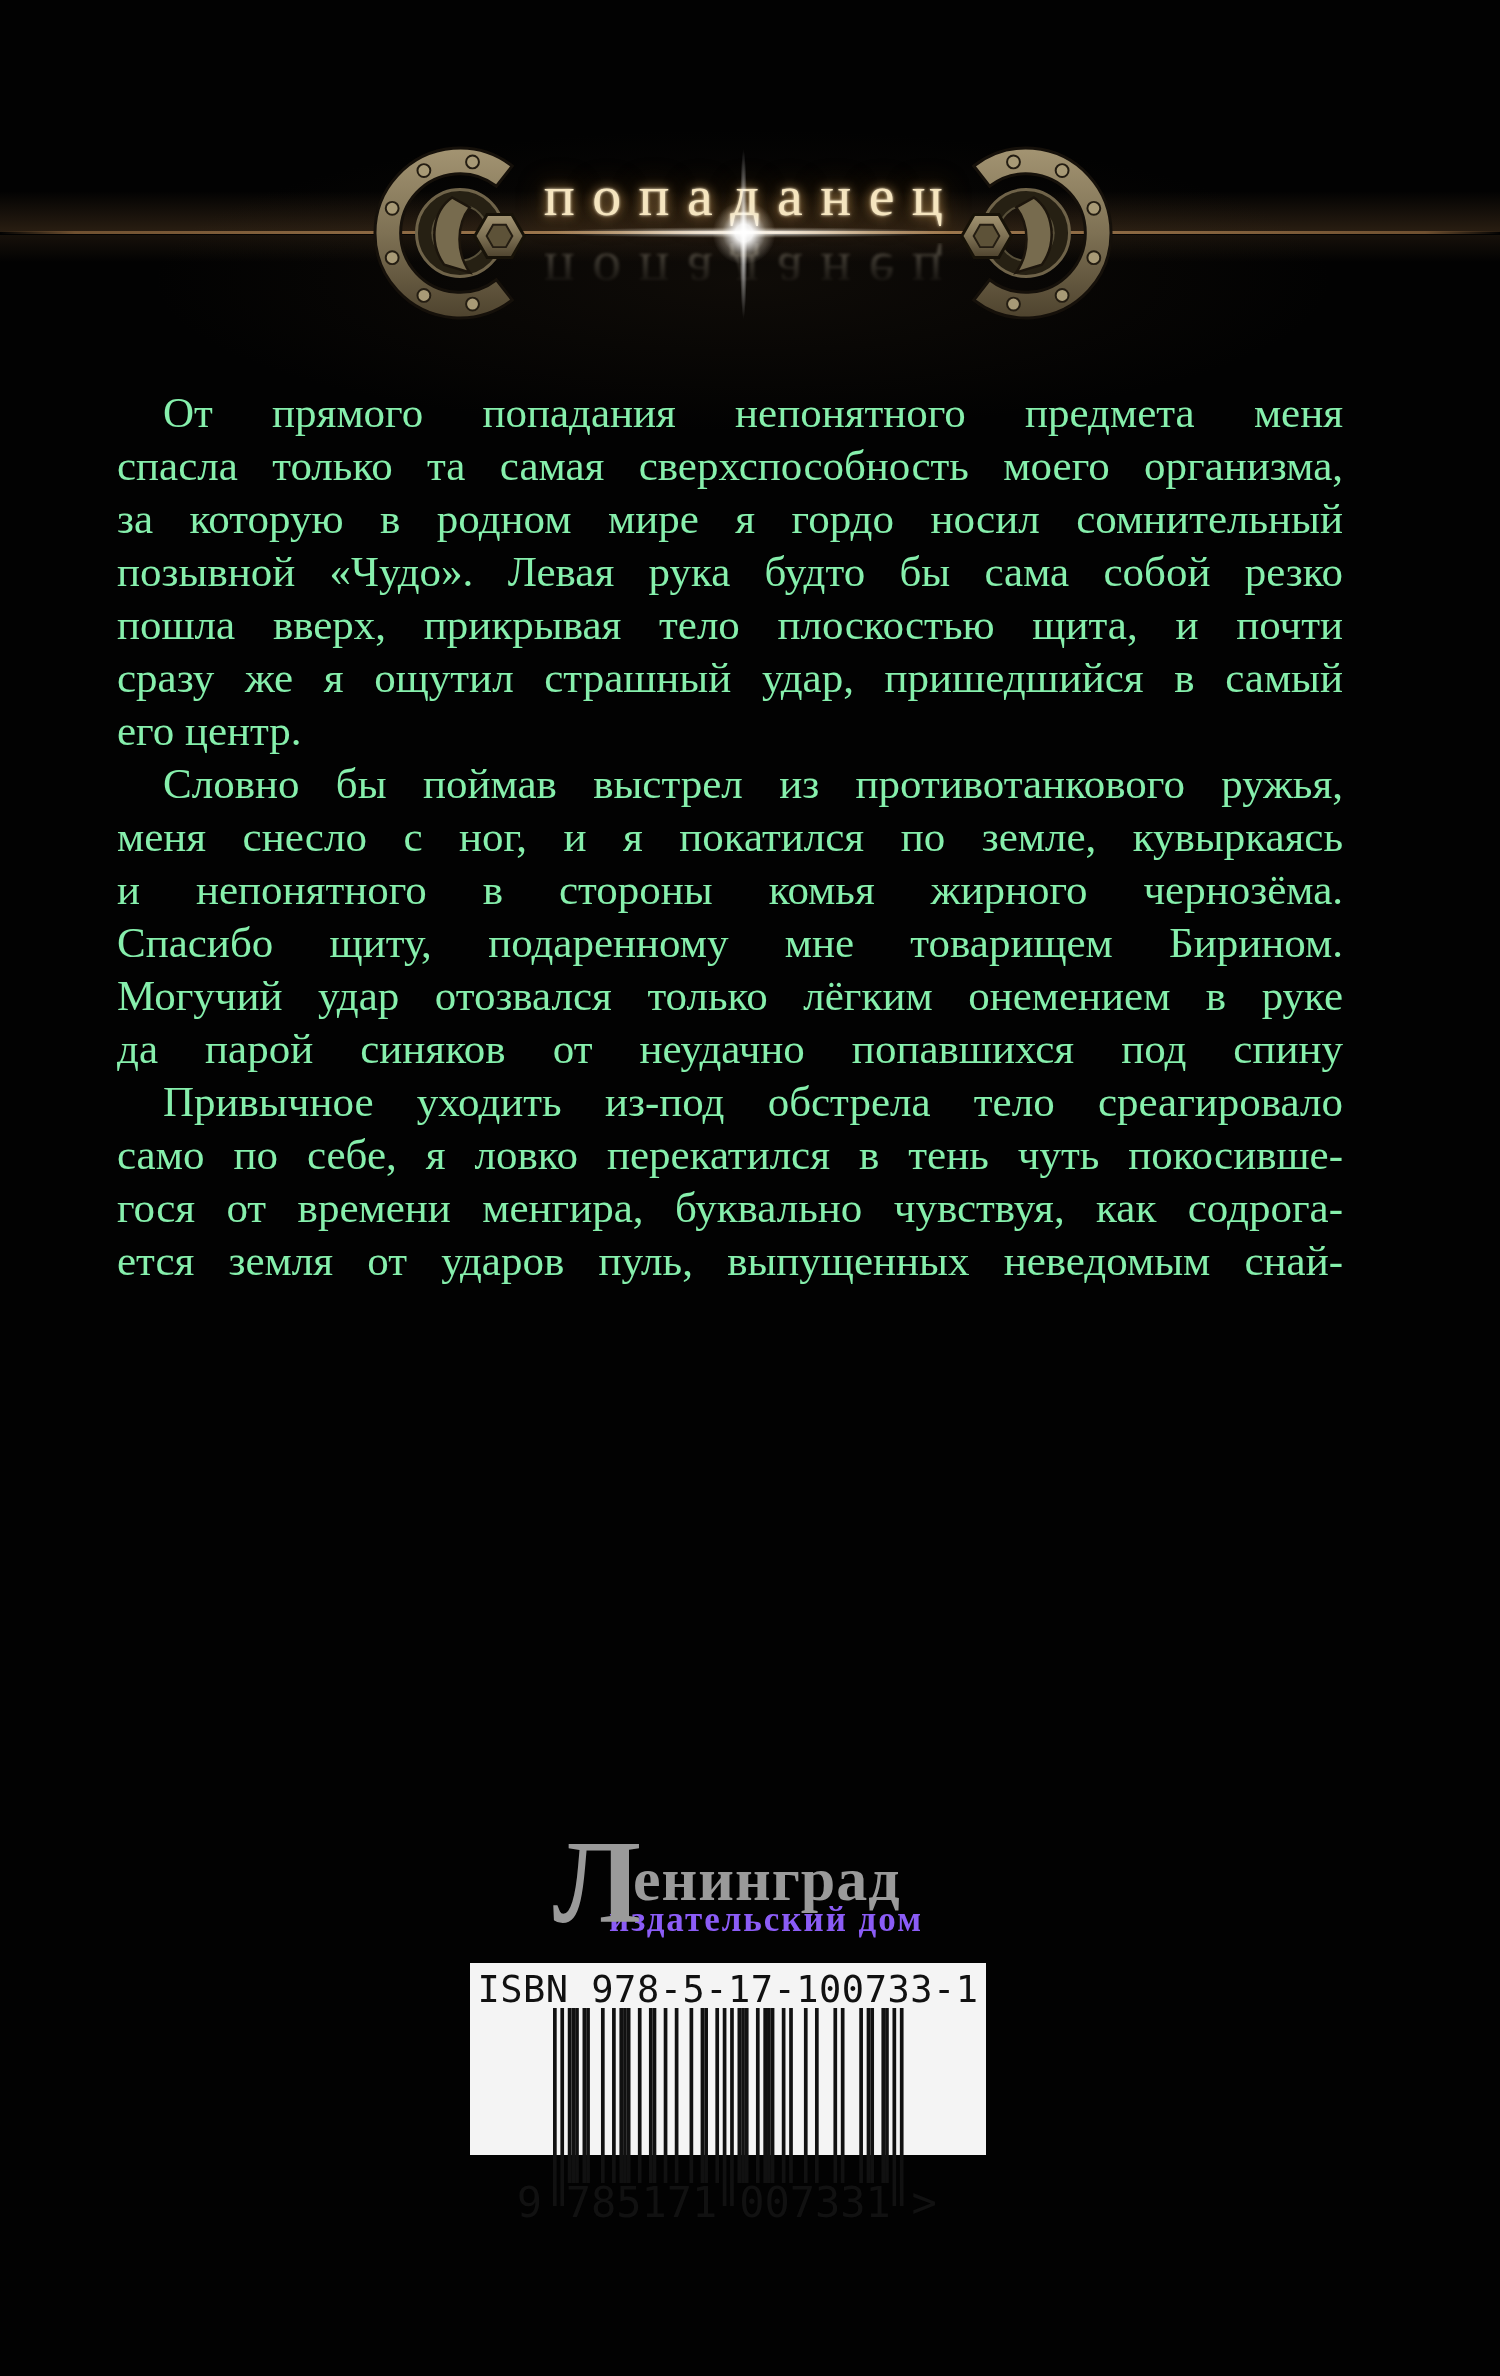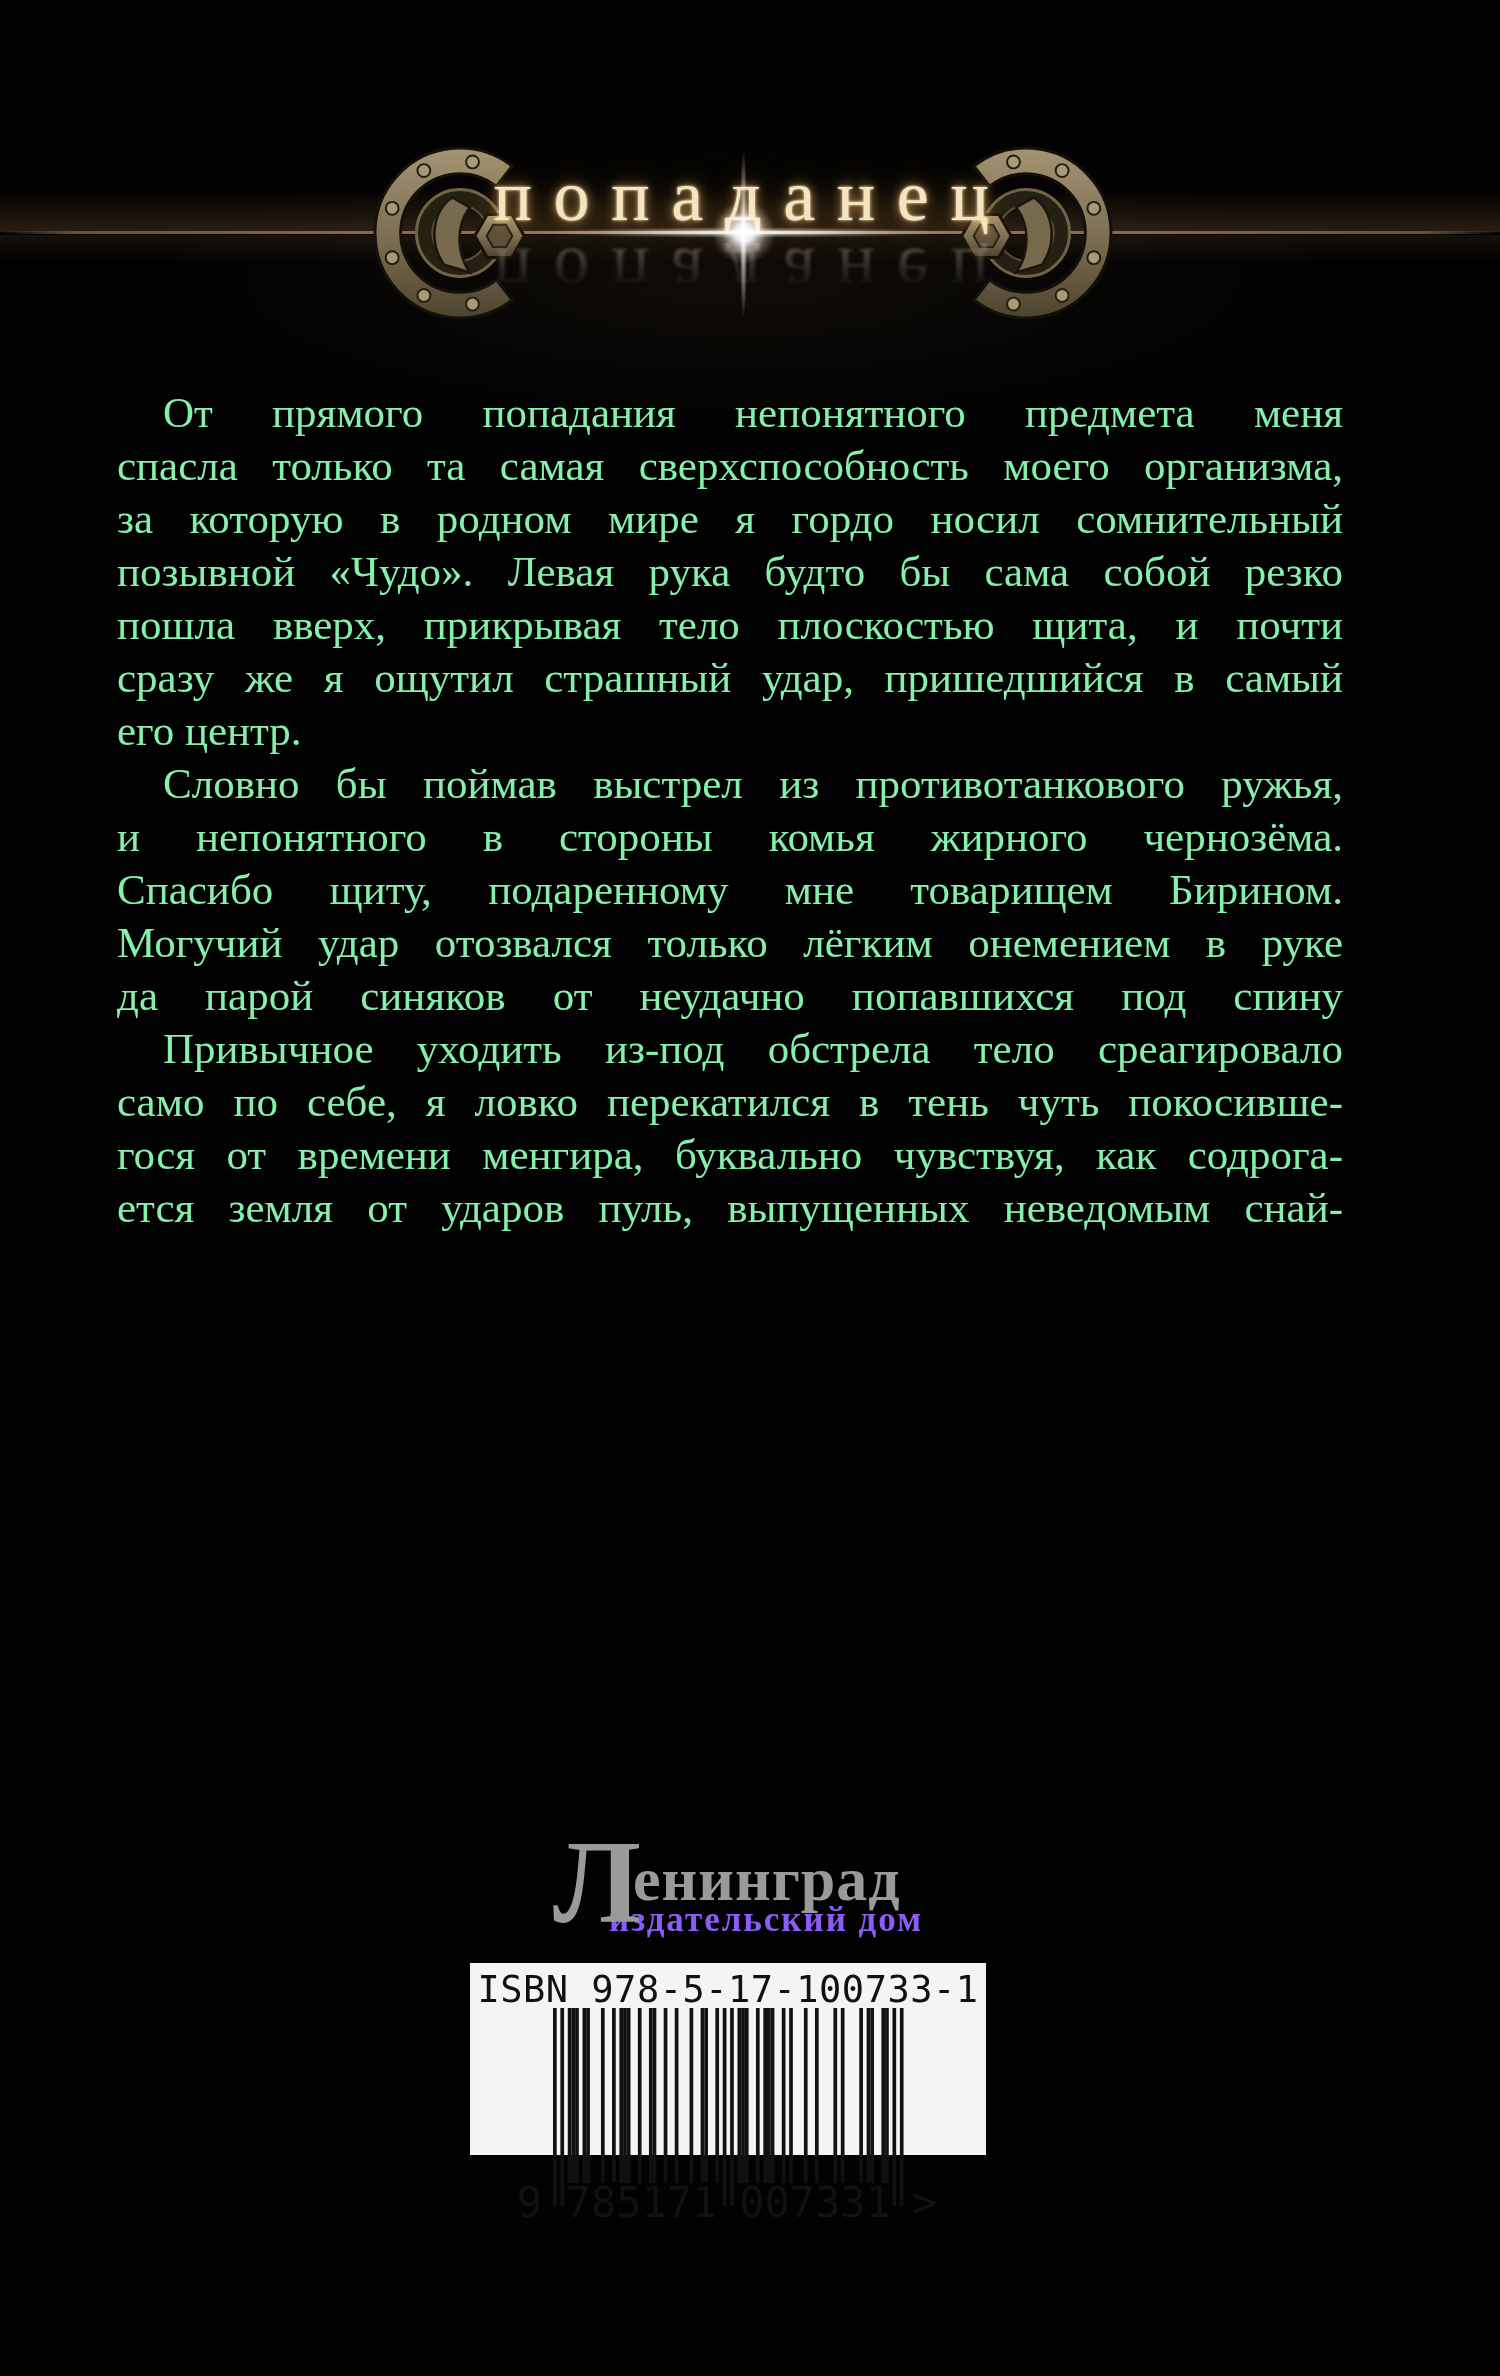--- a/index.html
+++ b/index.html
@@ -32,21 +32,21 @@
     background: linear-gradient(90deg,
       rgba(90,62,34,0) 0%, #6f5030 5%, #a07a50 40%,
       #dcb988 50%, #a07a50 60%, #6f5030 95%, rgba(90,62,34,0) 100%);
   }
   .ornament { position: absolute; top: 134px; width: 168px; height: 198px; }
   .ornament-left  { left: 373px; }
   .ornament-right { left: 945px; transform: scaleX(-1); }
 
   .series-title {
     position: absolute; top: 166px; left: 752px; transform: translateX(-50%);
-    font-size: 72px; line-height: 60px; letter-spacing: .30em; white-space: nowrap;
+    font-size: 58px; line-height: 60px; letter-spacing: .30em; white-space: nowrap;
     color: #f5e5bf;
     text-shadow: 0 0 3px #fff3d8, 0 0 11px rgba(255,198,112,.75), 0 0 28px rgba(206,136,46,.5);
   }
   .series-title--reflection {
     top: 243px;
     transform: translateX(-50%) scaleY(-1);
     color: #8f8878; opacity: .5; filter: blur(1.5px); text-shadow: none;
     -webkit-mask-image: linear-gradient(to top, #000 6%, transparent 78%);
             mask-image: linear-gradient(to top, #000 6%, transparent 78%);
   }
@@ -159,20 +159,21 @@
 
   <main class="annotation">
       <div class="line first">От прямого попадания непонятного предмета меня</div>
       <div class="line">спасла только та самая сверхспособность моего организма,</div>
       <div class="line">за которую в родном мире я гордо носил сомнительный</div>
       <div class="line">позывной «Чудо». Левая рука будто бы сама собой резко</div>
       <div class="line">пошла вверх, прикрывая тело плоскостью щита, и почти</div>
       <div class="line">сразу же я ощутил страшный удар, пришедшийся в самый</div>
       <div class="line last">его центр.</div>
       <div class="line first">Словно бы поймав выстрел из противотанкового ружья,</div>
+      <div class="line">меня снесло с ног, и я покатился по земле, кувыркаясь</div>
       <div class="line">и непонятного в стороны комья жирного чернозёма.</div>
       <div class="line">Спасибо щиту, подаренному мне товарищем Бирином.</div>
       <div class="line">Могучий удар отозвался только лёгким онемением в руке</div>
       <div class="line">да парой синяков от неудачно попавшихся под спину</div>
       <div class="line first">Привычное уходить из-под обстрела тело среагировало</div>
       <div class="line">само по себе, я ловко перекатился в тень чуть покосивше-</div>
       <div class="line">гося от времени менгира, буквально чувствуя, как содрога-</div>
       <div class="line">ется земля от ударов пуль, выпущенных неведомым снай-</div>
     </main>
 

